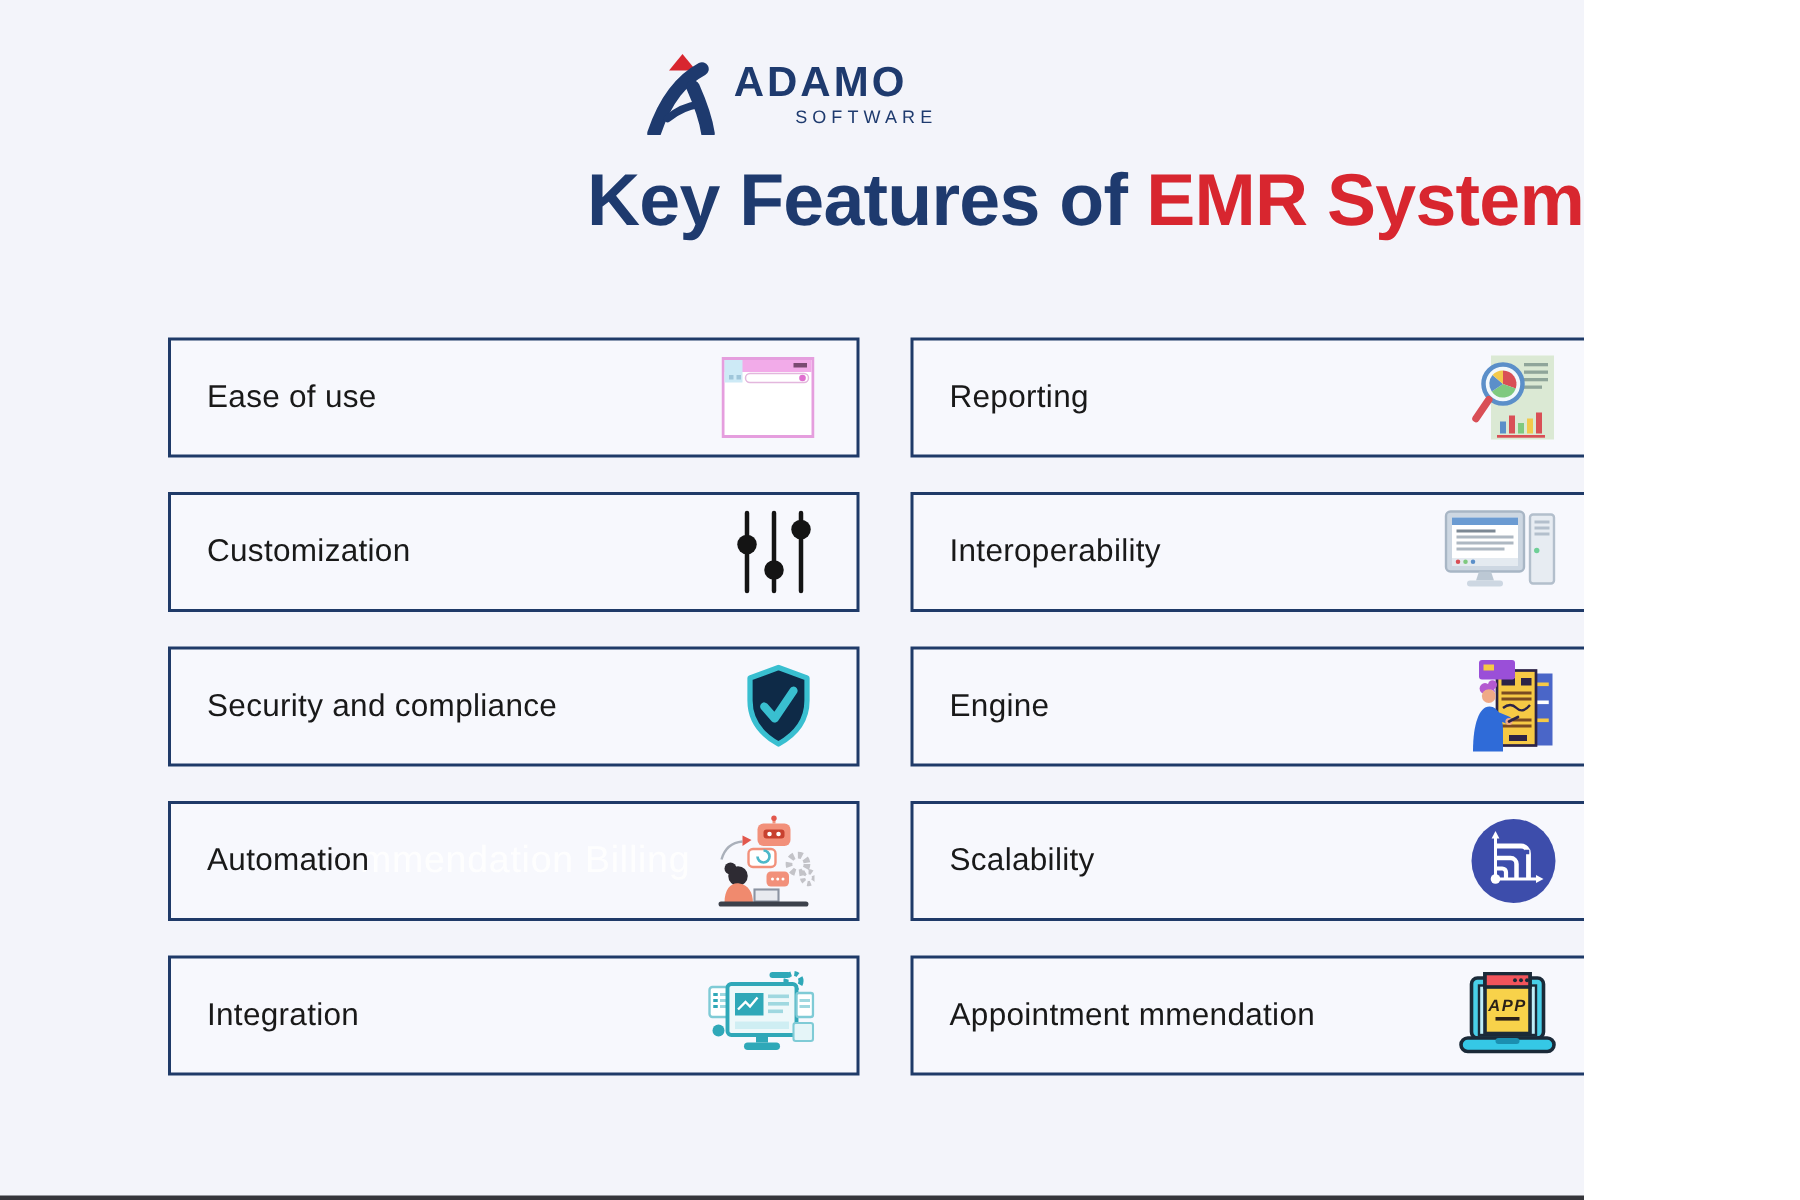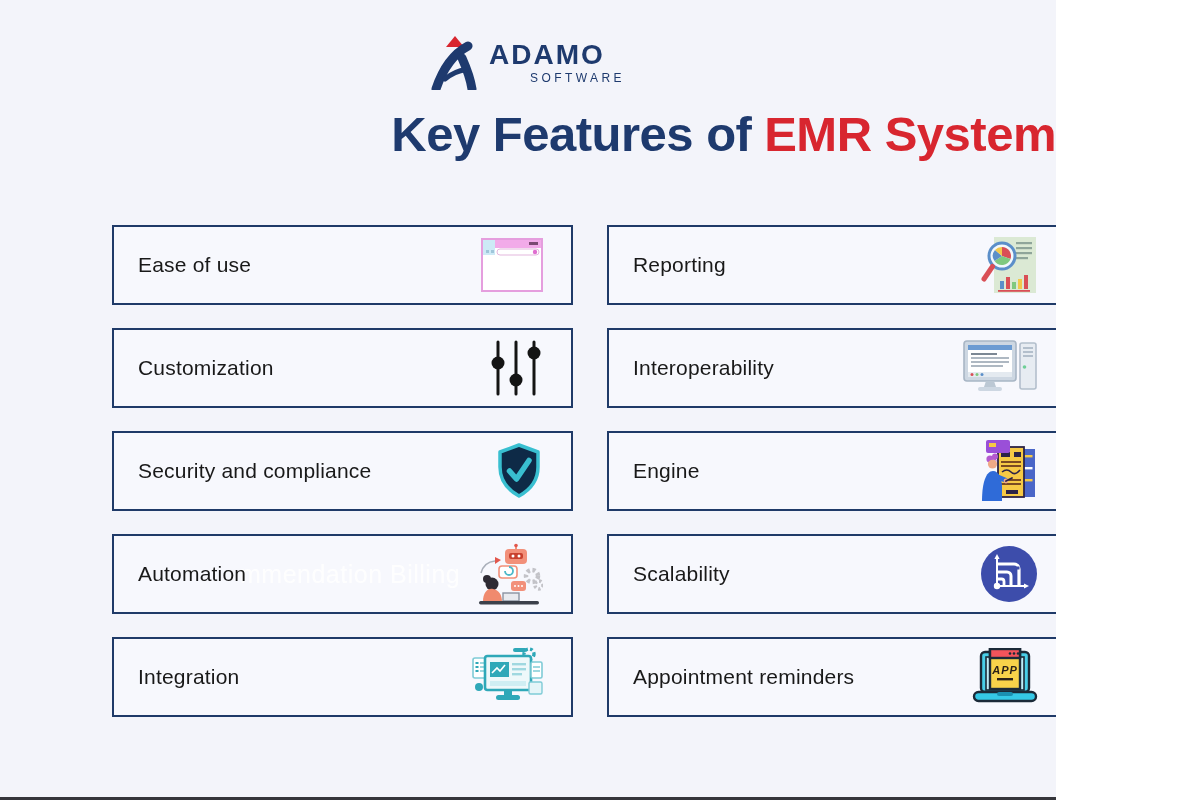--- a/index.html
+++ b/index.html
@@ -259,21 +259,21 @@
           <polygon points="17,9 14.4,14 19.6,14" fill="#ffffff"></polygon>
           <line x1="17" y1="41" x2="45" y2="41" stroke="#ffffff" stroke-width="2"></line>
           <polygon points="49,41 44,38.4 44,43.6" fill="#ffffff"></polygon>
           <circle cx="17" cy="41" r="3.2" fill="#ffffff"></circle>
           <rect x="36.5" y="21.5" width="3" height="3" fill="#3d4dab"></rect>
         </svg>
       </span>
     </div>
 
     <div class="box">
-      <span class="box-label">Appointment reminders</span>
+      <span class="box-label">Appointment mmendation</span>
       <span class="box-icon">
         <svg width="66" height="58" viewBox="0 0 66 58">
           <rect x="9" y="4" width="48" height="40" rx="4" fill="#49cfe8" stroke="#1b2a38" stroke-width="2.4"></rect>
           <rect x="14" y="9" width="38" height="33" fill="#bfeef8" stroke="#1b2a38" stroke-width="1.6"></rect>
           <rect x="18" y="1" width="30" height="40" fill="#f8d24a" stroke="#1b2a38" stroke-width="2.4"></rect>
           <rect x="18" y="1" width="30" height="9" fill="#f2545b" stroke="#1b2a38" stroke-width="2.4"></rect>
           <circle cx="38" cy="5.5" r="1.3" fill="#1b2a38"></circle>
           <circle cx="42" cy="5.5" r="1.3" fill="#1b2a38"></circle>
           <circle cx="46" cy="5.5" r="1.3" fill="#1b2a38"></circle>
           <text x="33" y="26" text-anchor="middle" font-family="Liberation Sans, sans-serif" font-size="11" font-weight="bold" fill="#2b2118" letter-spacing="1">APP</text>

